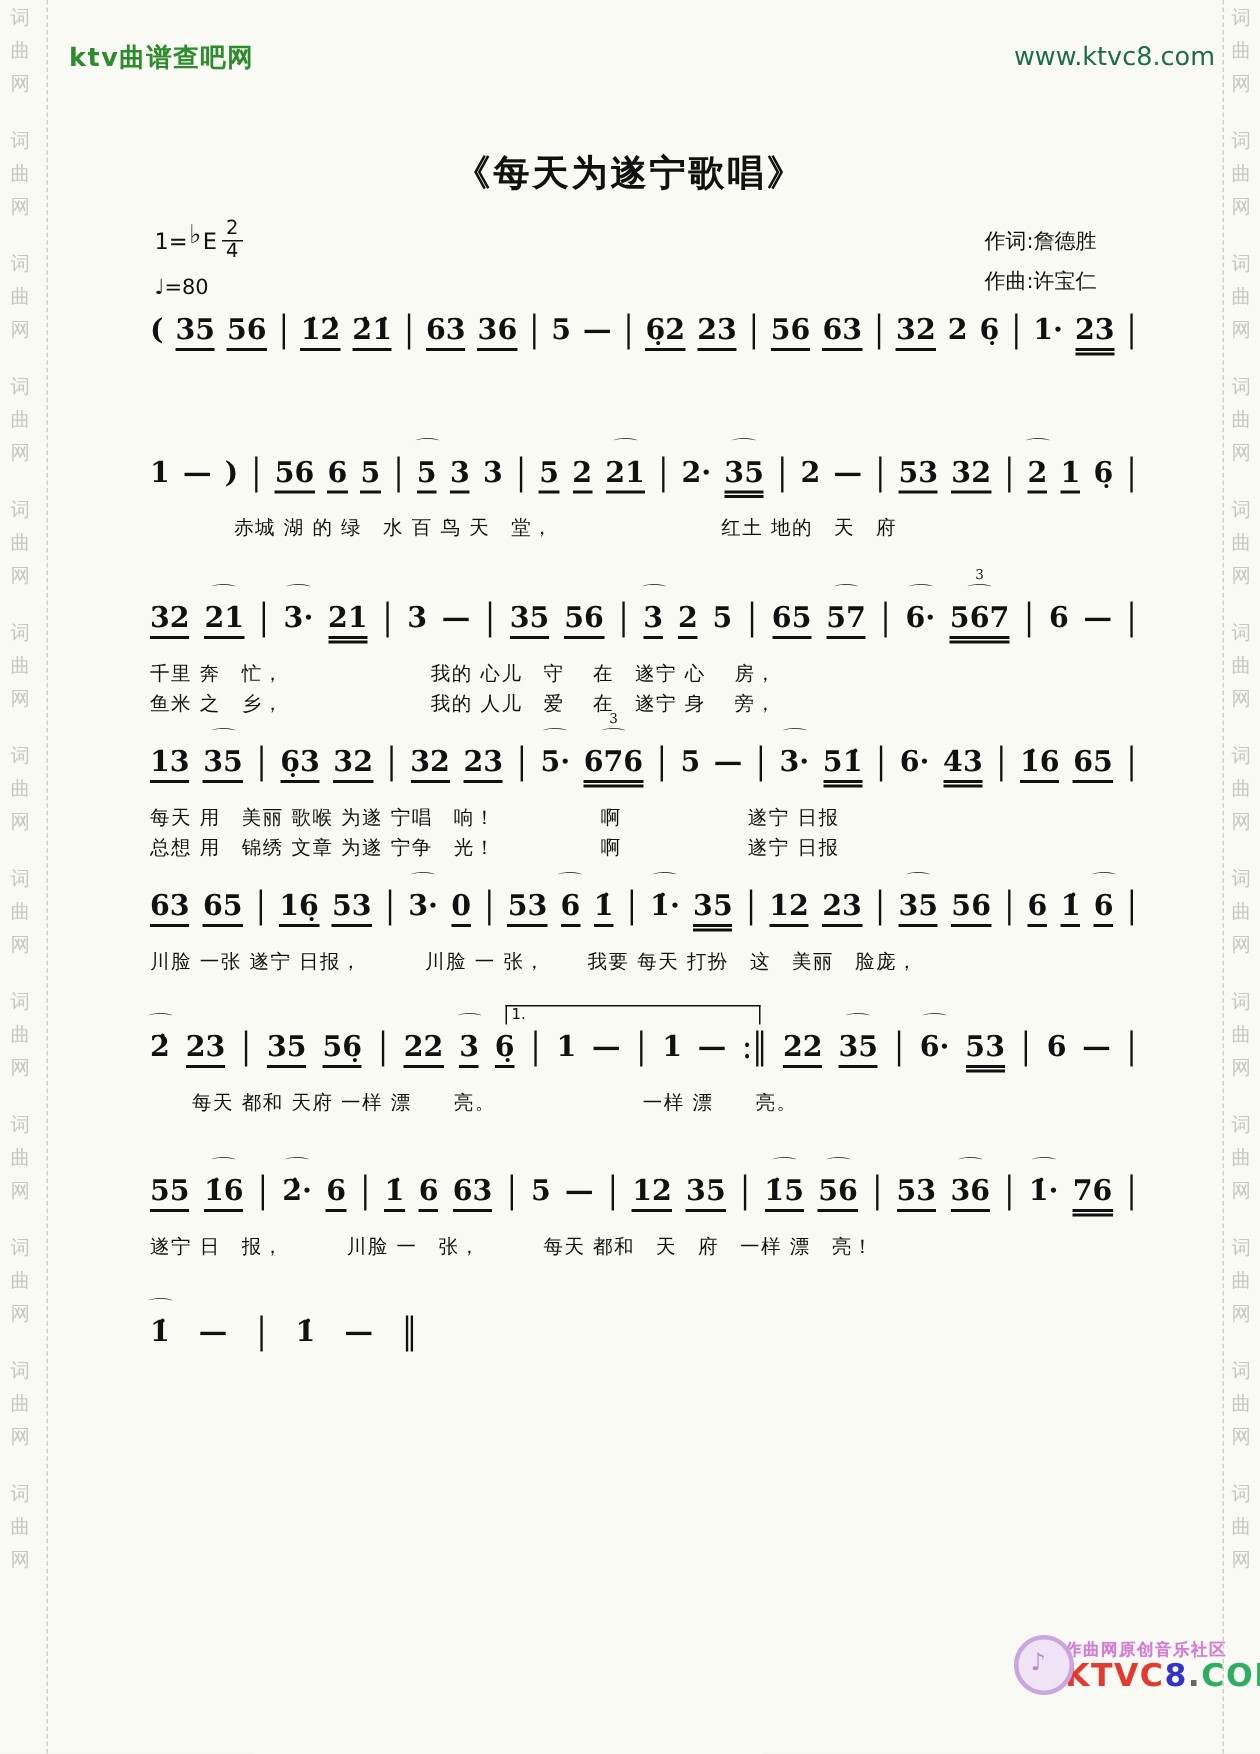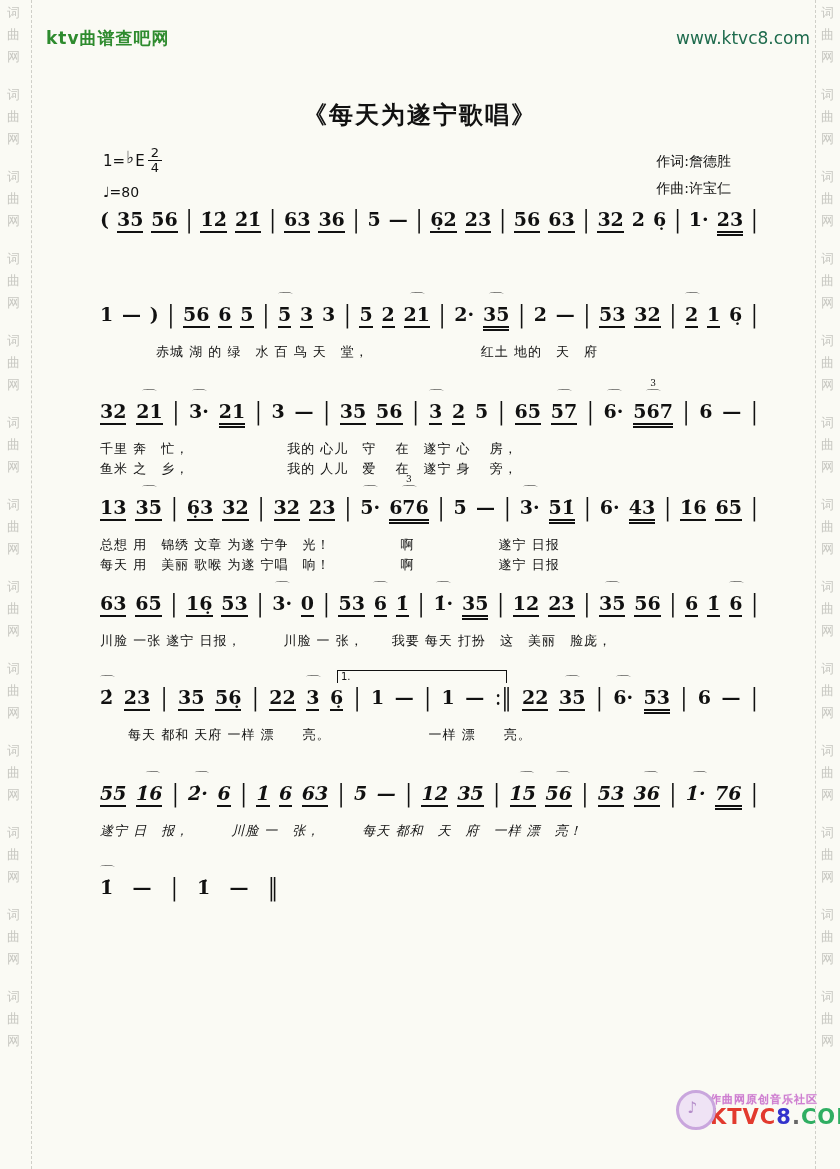--- a/index.html
+++ b/index.html
@@ -325,22 +325,22 @@
           <span class="note a">3·</span>
           <span class="note u2">51̇</span>
           <span class="note bar">|</span>
           <span class="note">6·</span>
           <span class="note u2">43</span>
           <span class="note bar">|</span>
           <span class="note u1">1̇6</span>
           <span class="note u1">65</span>
           <span class="note bar">|</span>
         </div>
+        <div class="lyr">每天 用　美丽 歌喉 为遂 宁唱　响！　　　　　啊　　　　　　遂宁 日报</div>
         <div class="lyr">总想 用　锦绣 文章 为遂 宁争　光！　　　　　啊　　　　　　遂宁 日报</div>
-        <div class="lyr">每天 用　美丽 歌喉 为遂 宁唱　响！　　　　　啊　　　　　　遂宁 日报</div>
       </div>
       <div class="system" style="top: 575px;">
         <div class="notes">
           <span class="note u1">63</span>
           <span class="note u1">65</span>
           <span class="note bar">|</span>
           <span class="note u1">16̣</span>
           <span class="note u1">53</span>
           <span class="note bar">|</span>
           <span class="note a">3·</span>
@@ -390,21 +390,21 @@
           <span class="note bar">|</span>
           <span class="note a">6·</span>
           <span class="note u2">53</span>
           <span class="note bar">|</span>
           <span class="note">6</span>
           <span class="note">—</span>
           <span class="note bar">|</span>
         </div>
         <div class="lyr">　　每天 都和 天府 一样 漂　　亮。　　　　　　　一样 漂　　亮。</div>
       </div>
-      <div class="system" style="top: 765px; font-style: italic;">
+      <div class="system" style="top: 765px;">
         <div class="notes">
           <span class="note u1">55</span>
           <span class="note u1 a">1̇6</span>
           <span class="note bar">|</span>
           <span class="note a">2̇·</span>
           <span class="note u1">6</span>
           <span class="note bar">|</span>
           <span class="note u1">1̇</span>
           <span class="note u1">6</span>
           <span class="note u1">63</span>

